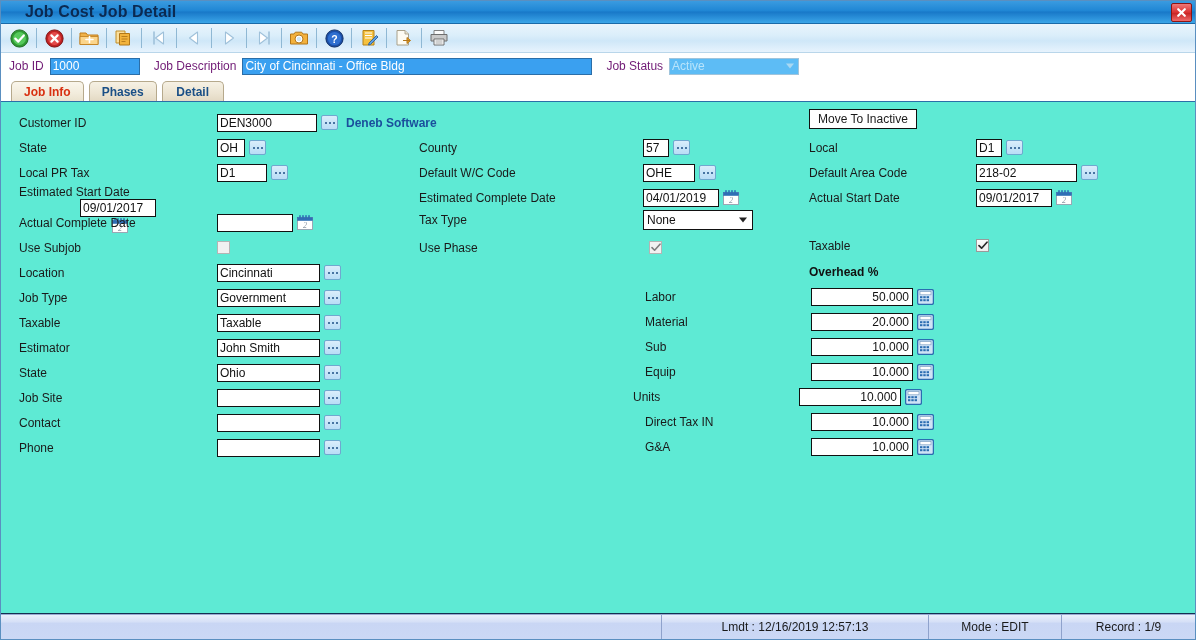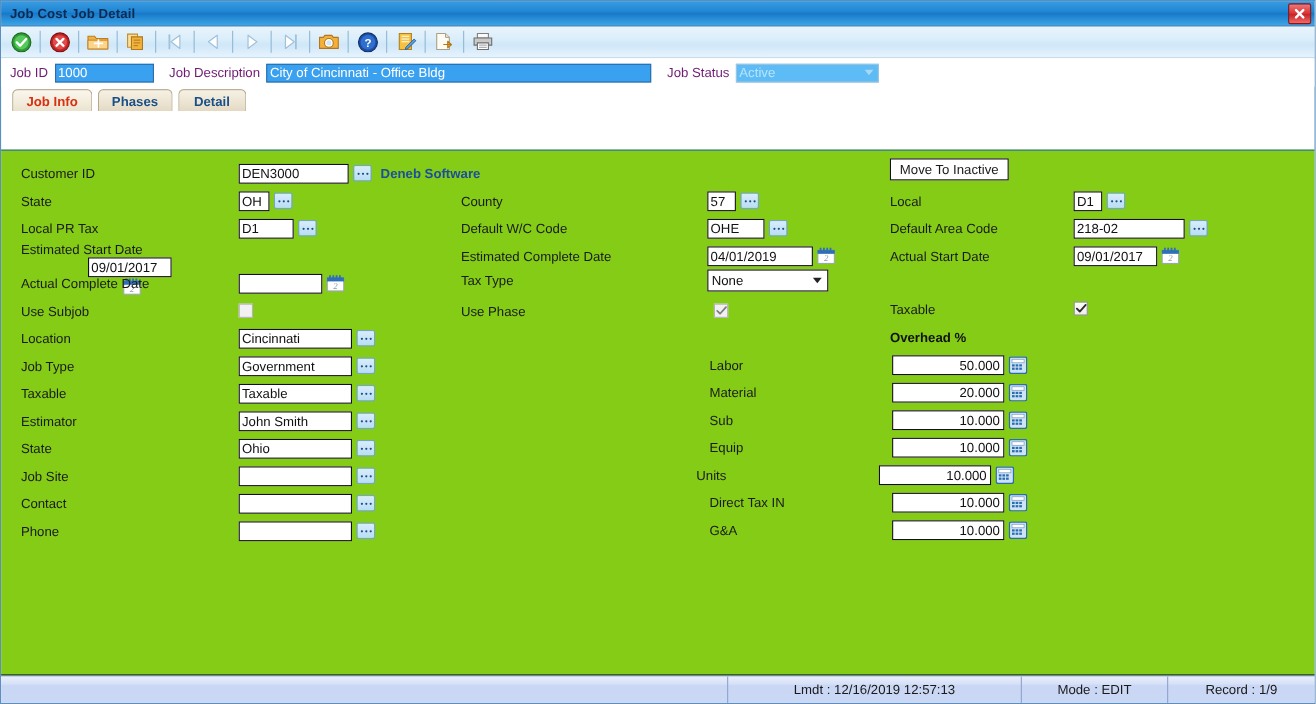--- a/index.html
+++ b/index.html
@@ -30,23 +30,23 @@
     height: 22px;
     flex: 0 0 22px;
     background: linear-gradient(to bottom, #3a9be0 0%, #1f86d4 45%, #1878c8 50%, #3ba5e8 100%);
     border-bottom: 1px solid #1a6aa8;
     display: flex;
     align-items: center;
     position: relative;
   }
   .titlebar-text {
     font-weight: bold;
-    font-size: 12px;
+    font-size: 16px;
     color: #0b2a52;
-    padding-left: 8px;
+    padding-left: 24px;
     letter-spacing: 0.1px;
     white-space: nowrap;
   }
   .close-btn {
     position: absolute;
     right: 3px; top: 2px;
     width: 19px; height: 17px;
     background: linear-gradient(to bottom, #f07878 0%, #d93030 50%, #c52020 51%, #ef6a6a 100%);
     border: 1px solid #8c1414;
     border-radius: 2px;
@@ -166,24 +166,23 @@
   .tab.active {
     color: #d83010;
     background: linear-gradient(to bottom, #faf6ec 0%, #f2ecdc 60%, #eae2ce 100%);
   }
 
   
   .content {
     flex: 1 1 auto;
     border-top: 1px solid #2b6ea8;
     border-bottom: 1px solid #14304f;
-    background: #84cc16;
+    background: #5eead4;
     position: relative;
     overflow: hidden;
-    margin-top: 35px;
   }
   .row {
     position: absolute;
     height: 25px;
     display: flex;
     align-items: center;
     white-space: nowrap;
   }
   .lbl {
     font-size: 12px;
@@ -653,21 +652,21 @@
       <div class="fld" style="width:52px;">OHE</div>
       <span class="dots">
           <i></i>
           <i></i>
           <i></i>
         </span>
     </div>
 
     <div class="row" style="left:418px; top:83px;">
       <span class="lbl" style="width:224px;">Estimated Complete Date</span>
-      <div class="fld" style="width:96px;">04/01/2019</div>
+      <div class="fld" style="width:76px;">04/01/2019</div>
       <span class="cal">
         <svg width="18" height="17" viewBox="0 0 18 17">
           <rect x="1.5" y="3.5" width="15" height="12" fill="#ffffff" stroke="#9aa7b4" stroke-width="1"></rect>
           <rect x="1.5" y="3.5" width="15" height="3" fill="#2f6fb5" stroke="#2f6fb5" stroke-width="0.6"></rect>
           <rect x="3.2" y="1.2" width="1.6" height="3" fill="#2f6fb5"></rect>
           <rect x="6.2" y="1.2" width="1.6" height="3" fill="#2f6fb5"></rect>
           <rect x="9.2" y="1.2" width="1.6" height="3" fill="#2f6fb5"></rect>
           <rect x="12.2" y="1.2" width="1.6" height="3" fill="#2f6fb5"></rect>
           <text x="9" y="13.6" font-family="Liberation Serif, serif" font-size="8" font-style="italic" fill="#8d99a6" text-anchor="middle">2</text>
         </svg>

